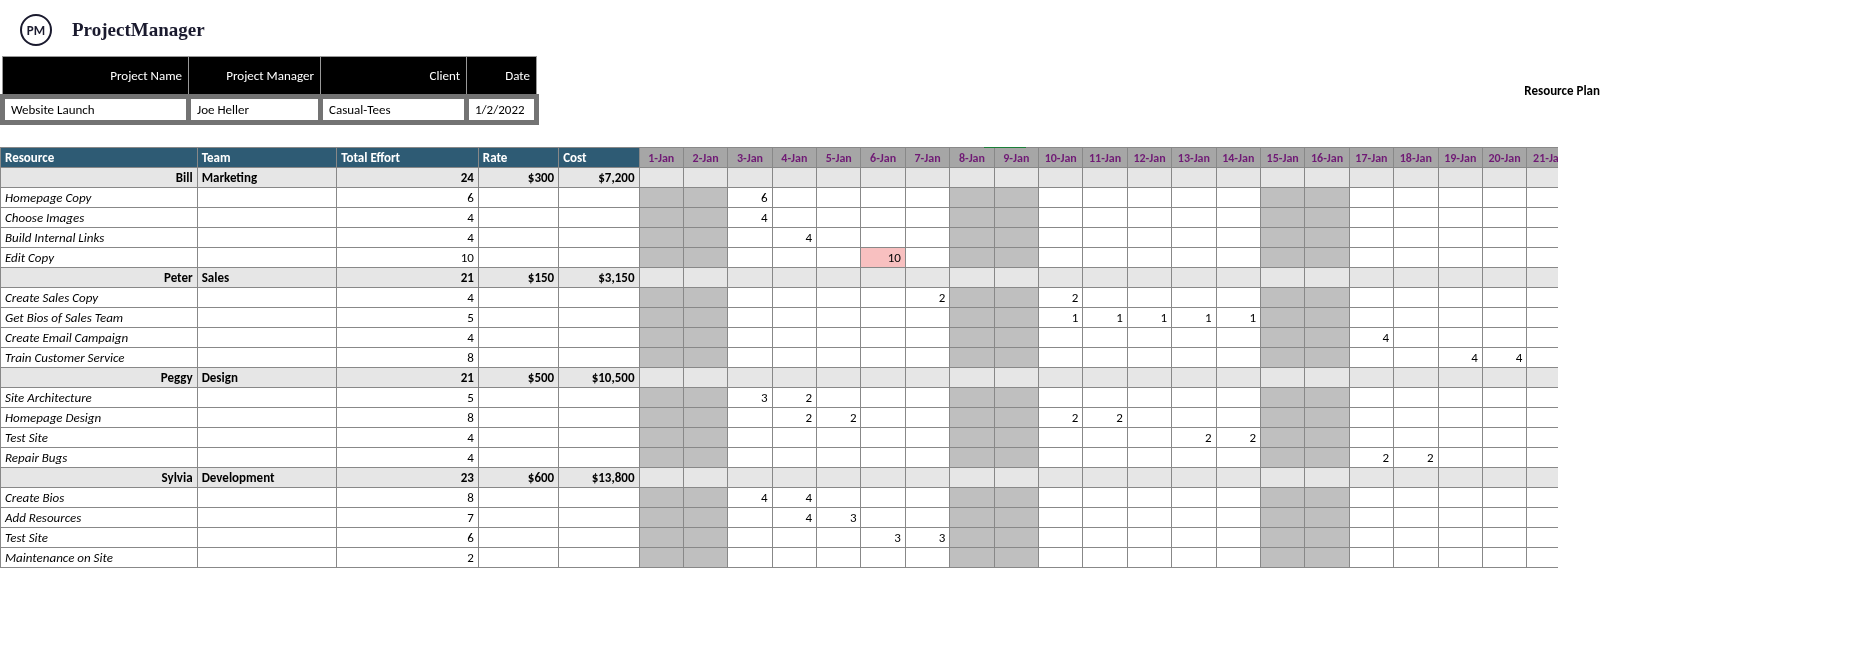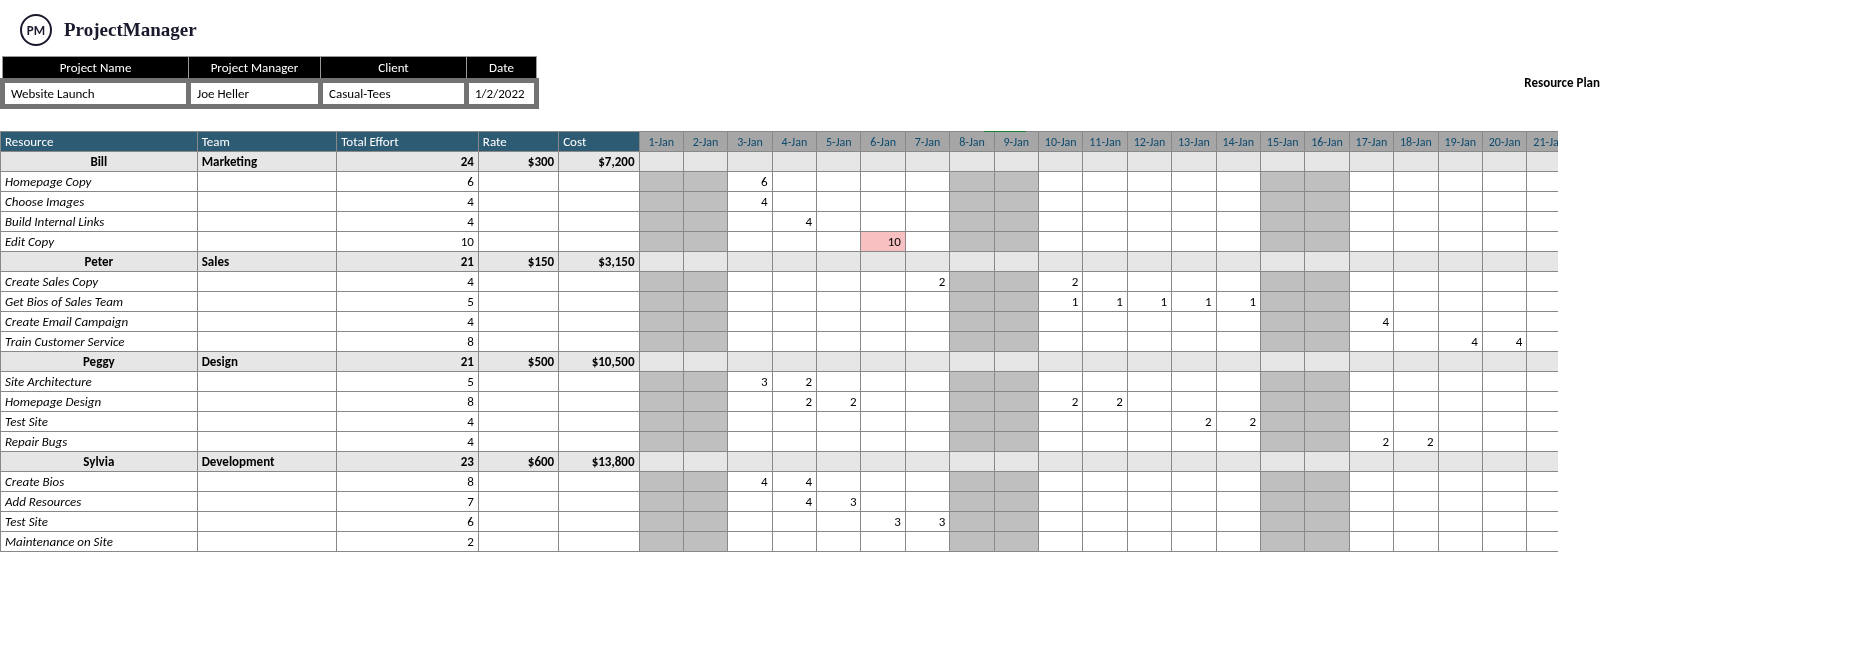--- a/index.html
+++ b/index.html
@@ -6,21 +6,21 @@
   body {
     margin: 0;
     font-family: Calibri, Arial, sans-serif;
     font-size: 13px;
     color: #000;
     background: #fff;
   }
   .logo-row {
     display: flex;
     align-items: center;
-    gap: 12px;
+    gap: 20px;
     padding: 14px 20px 10px 20px;
   }
   .logo-circle {
     width: 32px; height: 32px;
     border: 2.5px solid #1a1a2e;
     border-radius: 50%;
     display: flex;
     align-items: center;
     justify-content: center;
     font-weight: 900;
@@ -36,23 +36,23 @@
   .meta-wrap {
     display: flex;
     align-items: center;
   }
   .meta-table {
     border-collapse: collapse;
   }
   .meta-table th {
     background: #000;
     color: #fff;
-    text-align: center;
+    text-align: right;
     font-weight: 400;
-    padding: 3px 6px;
+    padding: 11px 6px;
     border: 1px solid #999;
     font-size: 13px;
   }
   .meta-table td {
     border: 5px solid #737373;
     padding: 3px 6px;
     font-size: 13px;
   }
   .meta-spacer { flex: 1; }
   .title {
@@ -90,42 +90,42 @@
   .grid th.col-team { width: 132px; margin-left: 40px; }
   .grid th.col-effort { width: 134px; }
   .grid th.col-rate { width: 76px; }
   .grid th.col-cost { width: 76px; }
   .grid th.col-day { width: 42px; }
 
   .grid thead th {
     background: #2e5b74;
     color: #fff;
     text-align: left;
-    font-weight: 400;
+    font-weight: 700;
   }
   .grid thead th.col-day {
     background: #a6a6a6;
-    color: #0c4a6e;
+    color: #701a75;
     text-align: center;
     font-size: 12px;
   }
   .row-person td {
     background: #e6e6e6;
     font-weight: 700;
   }
   .row-task td.c-resource {
     text-align: left;
     font-style: italic;
     padding-right: 6px;
   }
   .num { text-align: right; }
   .shaded { background: #bfbfbf; }
   .highlight { background: #f8c0c0; }
   .c-effort, .c-rate, .c-cost { text-align: right; }
-  .row-person .c-resource { text-align: center; font-style: normal; margin-left: 33px; }
+  .row-person .c-resource { text-align: right; font-style: normal; margin-left: 33px; }
 </style>
 </head>
 <body>
 
 <div class="logo-row">
   <div class="logo-circle">PM</div>
   <div class="logo-text">ProjectManager</div>
 </div>
 
 <div class="meta-wrap" style="position:relative;">

